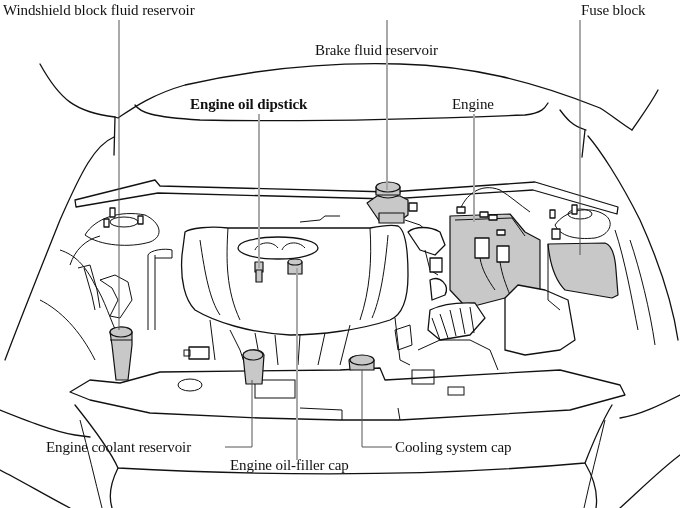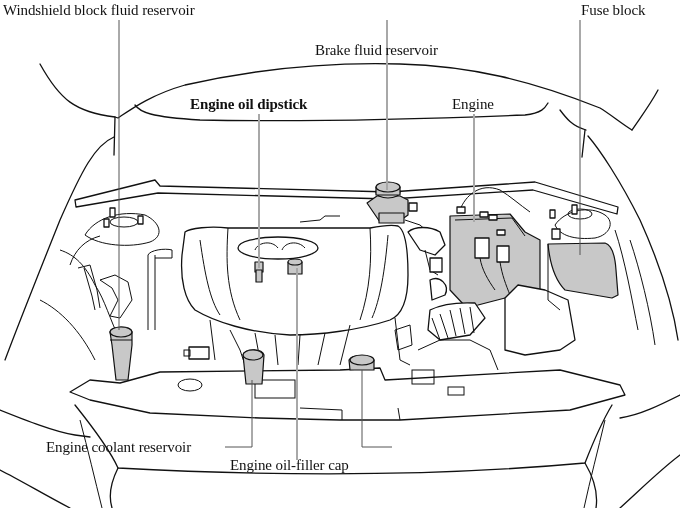--- a/index.html
+++ b/index.html
@@ -189,14 +189,15 @@
   </g>
 </svg>
 
 <div class="label" style="left:3px; top:3px;">Windshield block fluid reservoir</div>
 <div class="label" style="left:315px; top:3px;margin-top:40px;">Brake fluid reservoir</div>
 <div class="label" style="left:537px; top:3px;margin-left:44px;">Fuse block</div>
 <div class="label" style="left:190px; top:97px;font-weight:bold;">Engine oil dipstick</div>
 <div class="label" style="left:452px; top:97px;">Engine</div>
 <div class="label" style="left:46px; top:440px;">Engine coolant reservoir</div>
 <div class="label" style="left:230px; top:458px;">Engine oil-filler cap</div>
+<div class="label" style="left:395px; top:440px;">Cooling system cap</div>
 
 </div>
 
 </body></html>

